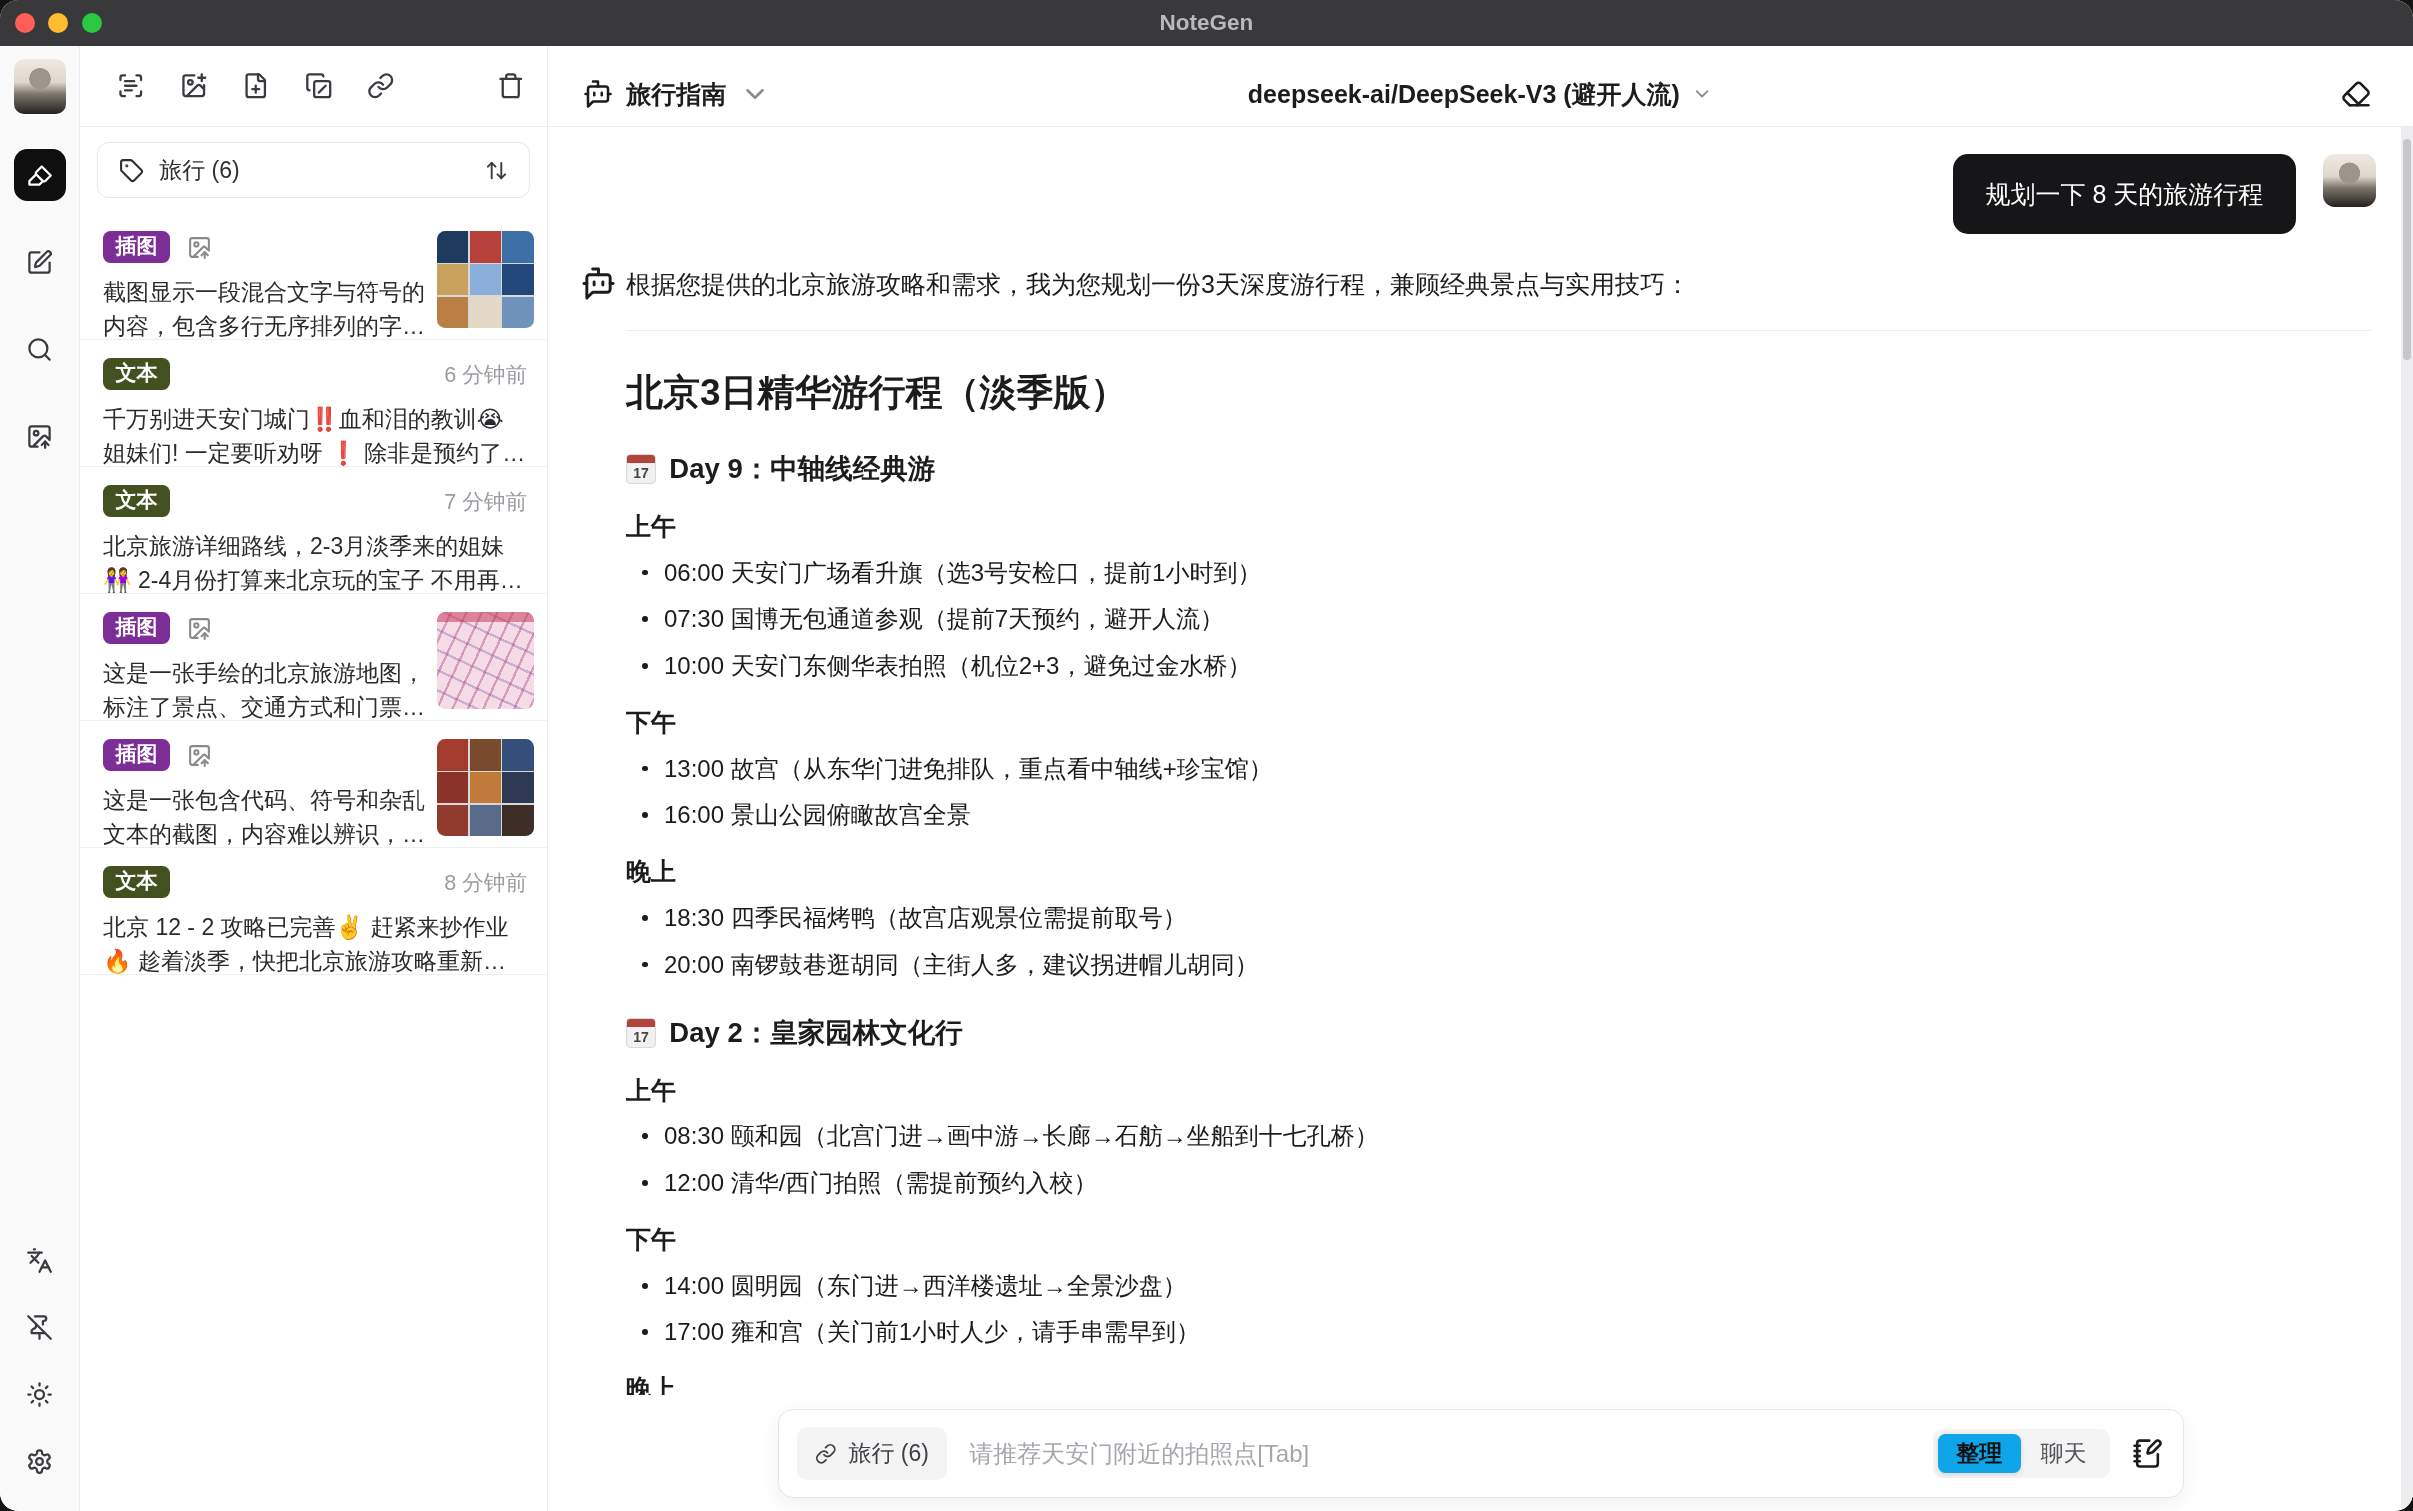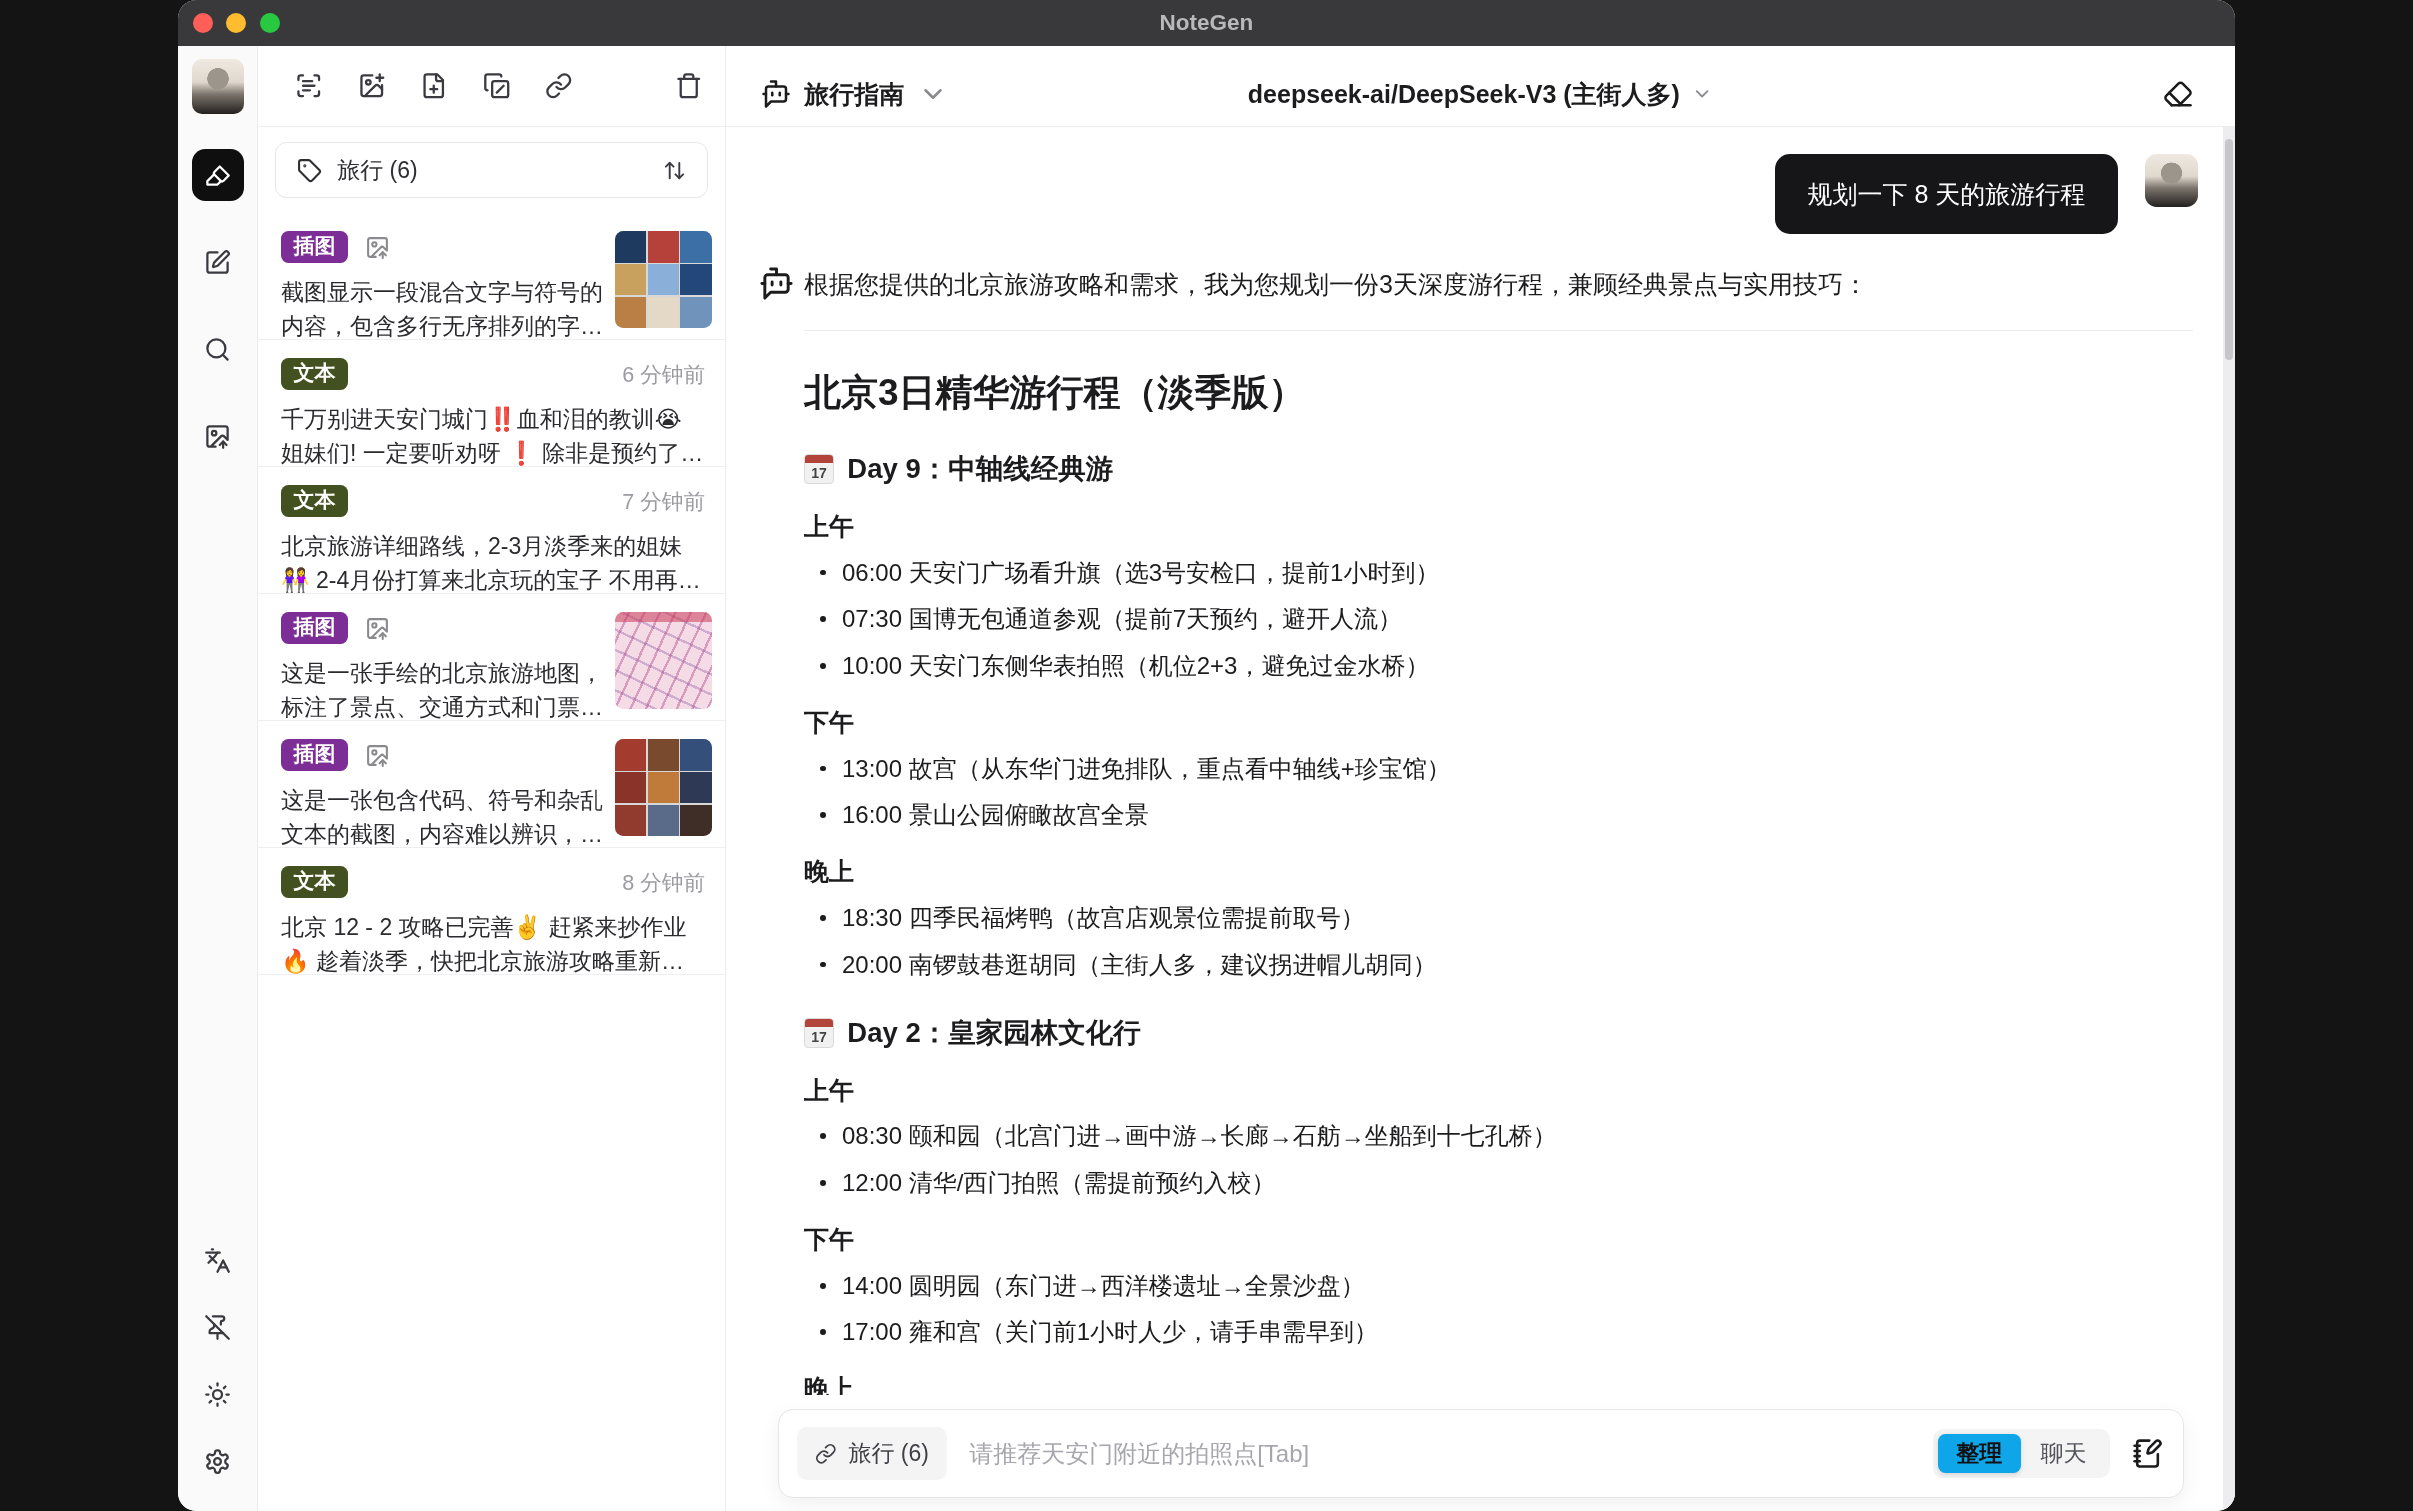--- a/index.html
+++ b/index.html
@@ -1,18 +1,18 @@
 <!DOCTYPE html>
 <html style="font-size:13.3px"><head>
 <meta charset="utf-8">
 <style>
   html,body{margin:0;padding:0;background:#141414;}
   *{box-sizing:border-box;}
   body{font-family:"Liberation Sans","DejaVu Sans",sans-serif;-webkit-font-smoothing:antialiased;}
-  .window{position:relative;width:2057px;height:1511px;background:#fff;border-radius:18.3px;overflow:hidden;margin:0 auto;}
+  .window{position:relative;width:2413px;height:1511px;background:#fff;border-radius:18.3px;overflow:hidden;margin:0 auto;}
 
   
   .titlebar{height:46px;background:#39393b;display:flex;align-items:center;position:relative;}
   .lights{display:flex;gap:13.3px;padding-left:15px;}
   .light{width:20px;height:20px;border-radius:50%;}
   .light.red{background:#ff5f57;} .light.yellow{background:#febc2e;} .light.green{background:#28c840;}
   .win-title{position:absolute;left:0;right:0;text-align:center;color:#b9b9bc;font-size:22.5px;font-weight:700;}
 
   .app{display:flex;height:1466px;}
 
@@ -392,21 +392,21 @@
               </svg>
             </span>
           <span class="assistant-name">旅行指南</span>
           <span class="ic chev">
               <svg viewBox="0 0 24 24" fill="none" stroke="currentColor" stroke-width="2" stroke-linecap="round" stroke-linejoin="round">
                 <path d="m6 9 6 6 6-6"></path>
               </svg>
             </span>
         </div>
         <div class="model-select">
-          <span>deepseek-ai/DeepSeek-V3 (主街人多)</span>
+          <span>deepseek-ai/DeepSeek-V3 (避开人流)</span>
           <span class="ic chev">
               <svg viewBox="0 0 24 24" fill="none" stroke="currentColor" stroke-width="2" stroke-linecap="round" stroke-linejoin="round">
                 <path d="m6 9 6 6 6-6"></path>
               </svg>
             </span>
         </div>
         <span class="ic eraser-btn">
             <svg viewBox="0 0 24 24" fill="none" stroke="currentColor" stroke-width="2" stroke-linecap="round" stroke-linejoin="round">
               <path d="m7 21-4.3-4.3c-1-1-1-2.5 0-3.4l9.6-9.6c1-1 2.5-1 3.4 0l5.6 5.6c1 1 1 2.5 0 3.4L13 21"></path>
               <path d="M22 21H7"></path>

